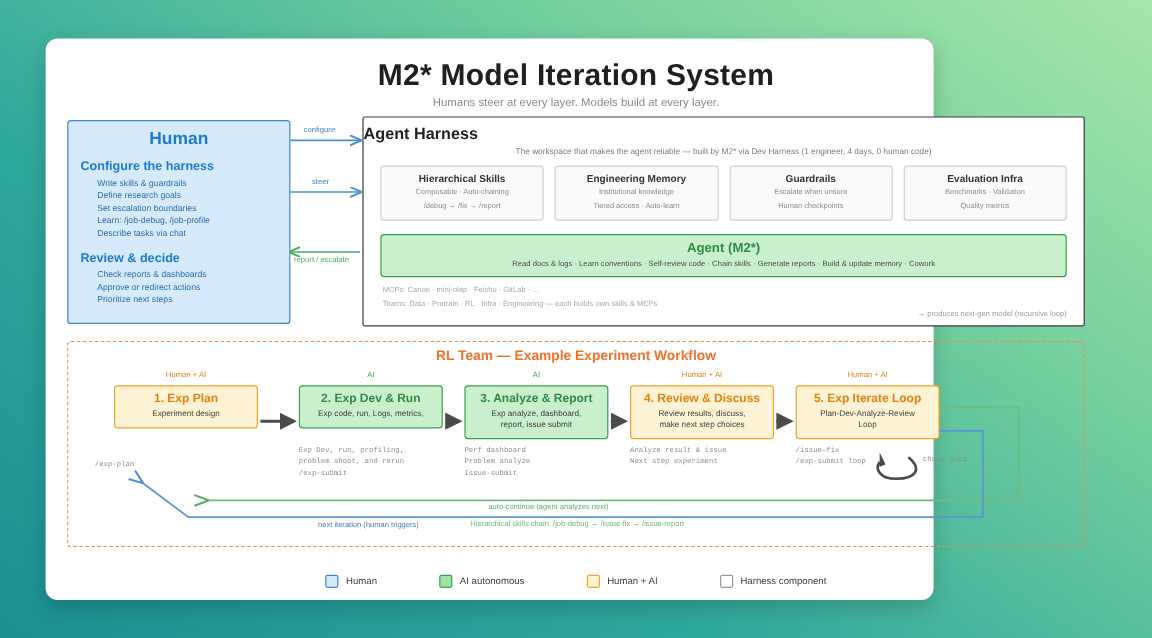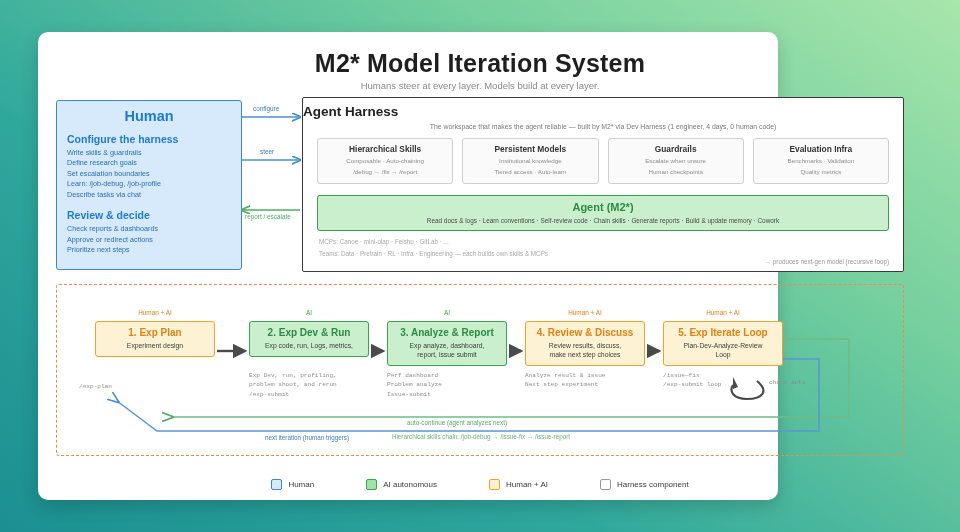--- a/index.html
+++ b/index.html
@@ -26,21 +26,21 @@
   
   .human-panel {
     position:absolute; left:18px; top:68px; width:186px; height:170px;
     background:#d6eafb; border:1.6px solid #3d85d0; border-radius:3px;
   }
   .human-title {
     text-align:center; color:#1f7ad4; font-size:14.5px; font-weight:700;
     margin-top:7px;
   }
   .hp-h { color:#1f7ad4; font-size:10.5px; font-weight:700; margin:9px 0 3px 10px; }
-  .hp-l { color:#2a6fb5; font-size:7.2px; line-height:1.45; margin-left:10px; }
+  .hp-l { color:#2a6fb5; font-size:7.2px; line-height:1.45; margin-left:24px; }
   
   .harness {
     position:absolute; left:264px; top:65px; width:602px; height:175px;
     background:#fff; border:1.4px solid #3a3a3a; border-radius:2px;
   }
   .harness-title { text-align:left; font-size:13.5px; font-weight:600; color:#222; margin-top:6px; }
   .harness-sub { text-align:center; font-size:6.9px; color:#7a7a7a; margin-top:4px; }
   .skill-row { display:flex; gap:9px; padding:0 14px; margin-top:8px; }
   .skill {
     flex:1; background:#fafafa; border:1px solid #cfcfcf; border-radius:3px;
@@ -152,21 +152,21 @@
     <div class="harness-title">Agent Harness</div>
     <div class="harness-sub">The workspace that makes the agent reliable — built by M2* via Dev Harness (1 engineer, 4 days, 0 human code)</div>
 
     <div class="skill-row">
       <div class="skill">
         <div class="skill-name">Hierarchical Skills</div>
         <div class="skill-desc">Composable · Auto-chaining</div>
         <div class="skill-desc">/debug → /fix → /report</div>
       </div>
       <div class="skill">
-        <div class="skill-name">Persistent Models</div>
+        <div class="skill-name">Engineering Memory</div>
         <div class="skill-desc">Institutional knowledge</div>
         <div class="skill-desc">Tiered access · Auto-learn</div>
       </div>
       <div class="skill">
         <div class="skill-name">Guardrails</div>
         <div class="skill-desc">Escalate when unsure</div>
         <div class="skill-desc">Human checkpoints</div>
       </div>
       <div class="skill">
         <div class="skill-name">Evaluation Infra</div>
@@ -179,20 +179,21 @@
       <div class="agent-title">Agent (M2*)</div>
       <div class="agent-caps">Read docs &amp; logs  ·  Learn conventions  ·  Self-review code  ·  Chain skills  ·  Generate reports  ·  Build &amp; update memory  ·  Cowork</div>
     </div>
 
     <div class="mcp-line">MCPs: Canoe · mini-olap · Feishu · GitLab · ...</div>
     <div class="mcp-line second">Teams: Data · Pretrain · RL · Infra · Engineering  —  each builds own skills &amp; MCPs</div>
     <div class="produces">→ produces next-gen model (recursive loop)</div>
   </div>
 
   <div class="workflow">
+    <div class="wf-title">RL Team — Example Experiment Workflow</div>
 
     <div class="steps">
 
       <div class="role" style="left:38px; top:0; color:#e08214;">Human + AI</div>
       <div class="step human-ai" style="left:38px; top:12px;">
         <div class="step-name">1. Exp Plan</div>
         <div class="step-desc">Experiment design</div>
       </div>
       <div class="mono" style="left:22px; top:73px;">/exp-plan</div>
 

